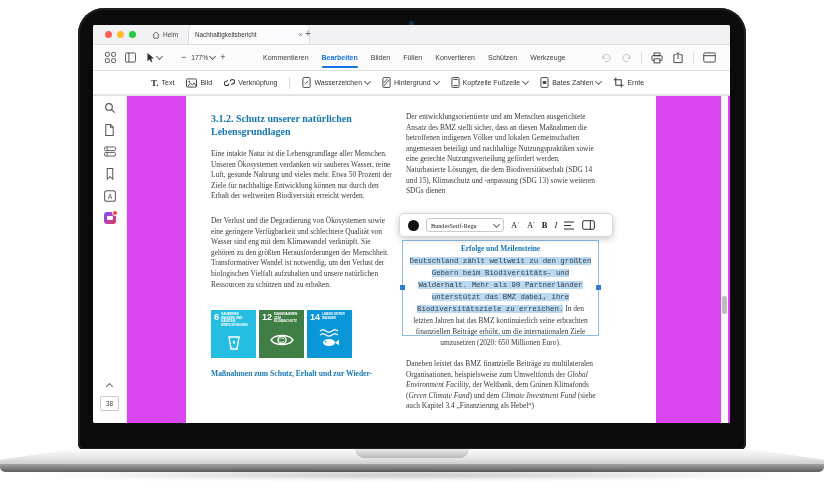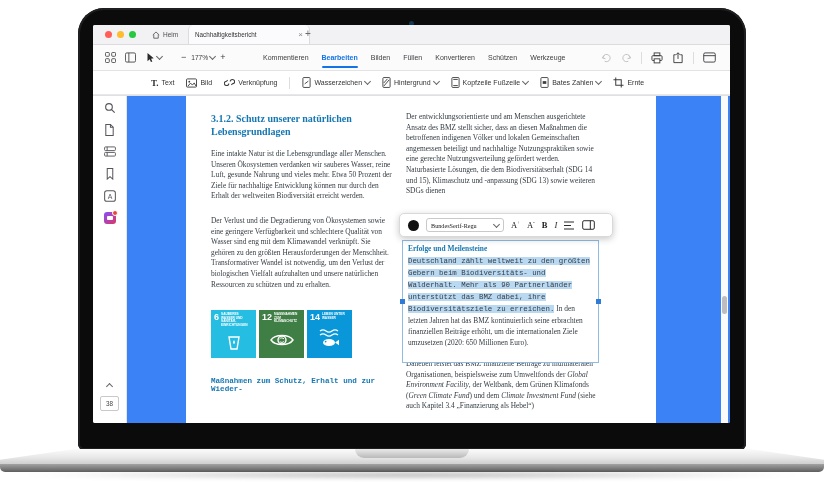--- a/index.html
+++ b/index.html
@@ -66,58 +66,58 @@
             justify-content:center;}
   .ai-chip{width:12px;height:12px;border-radius:3px;
            background:linear-gradient(135deg,#8a4df0 10%,#d6386f 90%);position:relative;
            display:flex;align-items:center;justify-content:center;}
   .ai-chip .bub{width:6px;height:4px;background:#fff;border-radius:1px;}
   .ai-dot{position:absolute;right:-2px;top:-2px;width:4px;height:4px;border-radius:50%;
           background:#e8453c;border:1px solid #fff;}
   .pagebadge{position:absolute;left:7px;top:300px;width:17px;height:13px;border:1px solid #c9c9cb;
              border-radius:2px;background:#fff;font-size:6.3px;color:#444;display:flex;
              align-items:center;justify-content:center;}
-  .viewer{flex:1;position:relative;background:#3b82f6;overflow:hidden;}
+  .viewer{flex:1;position:relative;background:#d946ef;overflow:hidden;}
   .scrolltrack{position:absolute;right:2px;top:0;width:7px;height:100%;background:#fafafa;}
   .scrollthumb{position:absolute;right:1px;top:200px;width:5px;height:18px;border-radius:3px;
                background:#bdbdbf;}
   
   .page{position:absolute;left:59px;top:0;width:470px;height:327px;background:#fff;}
   .doc{font-family:"Liberation Serif","DejaVu Serif",serif;color:#353c42;}
   .col1{position:absolute;left:25px;top:16px;width:183px;}
   .col2{position:absolute;left:220px;top:16px;width:194px;}
   .dochead{font-size:10px;line-height:13px;font-weight:bold;color:#1577b2;}
   .docp{font-size:7.4px;line-height:10.6px;text-align:left;}
   .col1 .p1{margin-top:11px;}
   .col1 .p2{margin-top:14px;}
   .sdgrow{margin-top:20px;display:flex;gap:3px;}
   .sdg{width:45px;height:48px;color:#fff;padding:3px;box-sizing:border-box;
        display:flex;flex-direction:column;font-family:"Liberation Sans",sans-serif;}
   .sdg-6{background:#26bde2}.sdg-13{background:#3f7e44}.sdg-14{background:#0a97d9}.sdg-15{background:#56c02b}
   .sdg-top{display:flex;gap:2px;align-items:flex-start;}
   .sdg-num{font-size:9px;font-weight:bold;line-height:9px;}
   .sdg-label{font-size:3.2px;line-height:3.6px;font-weight:bold;text-transform:uppercase;}
   .sdg-ic{flex:1;display:flex;align-items:center;justify-content:center;}
-  .clippedhead{margin-top:19px;font-size:7.6px;font-weight:bold;color:#1577b2;
-               font-family:Liberation Mono, monospace;}
+  .clippedhead{margin-top:11px;font-size:7.6px;font-weight:bold;color:#1577b2;
+               font-family:Liberation Serif, serif;}
   
   .floatbar{position:absolute;left:213px;top:117px;width:214px;height:24px;background:#fff;
             border:1px solid #d9d9db;border-radius:5px;box-shadow:0 2px 7px rgba(0,0,0,.22);
             display:flex;align-items:center;gap:7px;padding:0 8px;box-sizing:border-box;z-index:5;}
   .colordot{width:11px;height:11px;border-radius:50%;background:#111;flex:none;}
   .fontsel{display:flex;align-items:center;justify-content:space-between;width:78px;height:14px;
            border:1px solid #c9c9cb;border-radius:3px;padding:0 4px;box-sizing:border-box;}
   .fontsel .fname{font-size:6.2px;color:#222;white-space:nowrap;}
   .fbtn{font-size:8.5px;color:#222;line-height:1;display:flex;align-items:flex-start;}
   .fbtn sup{font-size:5px;line-height:1;margin-top:-1px;}
   .fbtn.b{font-weight:bold;}
   .fbtn.i{font-style:italic;font-family:"Liberation Serif",serif;}
   
-  .textbox{position:absolute;left:216px;top:144px;width:197px;height:123px;background:#fff;
-           border:1px solid #8fbce4;box-sizing:border-box;padding:3px 5px;z-index:2;}
+  .textbox{position:absolute;left:216px;top:144px;width:197px;height:96px;background:#fff;
+           border:1px solid #8fbce4;box-sizing:border-box;padding:3px 5px;z-index:2;text-align:center;}
   .tb-head{font-size:7.4px;line-height:10.5px;font-weight:bold;color:#1577b2;
            font-family:"Liberation Serif",serif;}
   .tb-text{font-size:7.4px;line-height:11px;}
   .tb-sel{background:#b9d8f2;font-family:Liberation Mono, monospace;}
   .handle{position:absolute;width:5px;height:5px;background:#2e7cd6;top:50%;margin-top:-3px;z-index:3;}
   .handle.left{left:-3px;} .handle.right{right:-3px;}
   .p2abs{position:absolute;left:220px;top:263px;width:194px;}
   .ital{font-style:italic;}
   
   svg.ic{display:block;}

